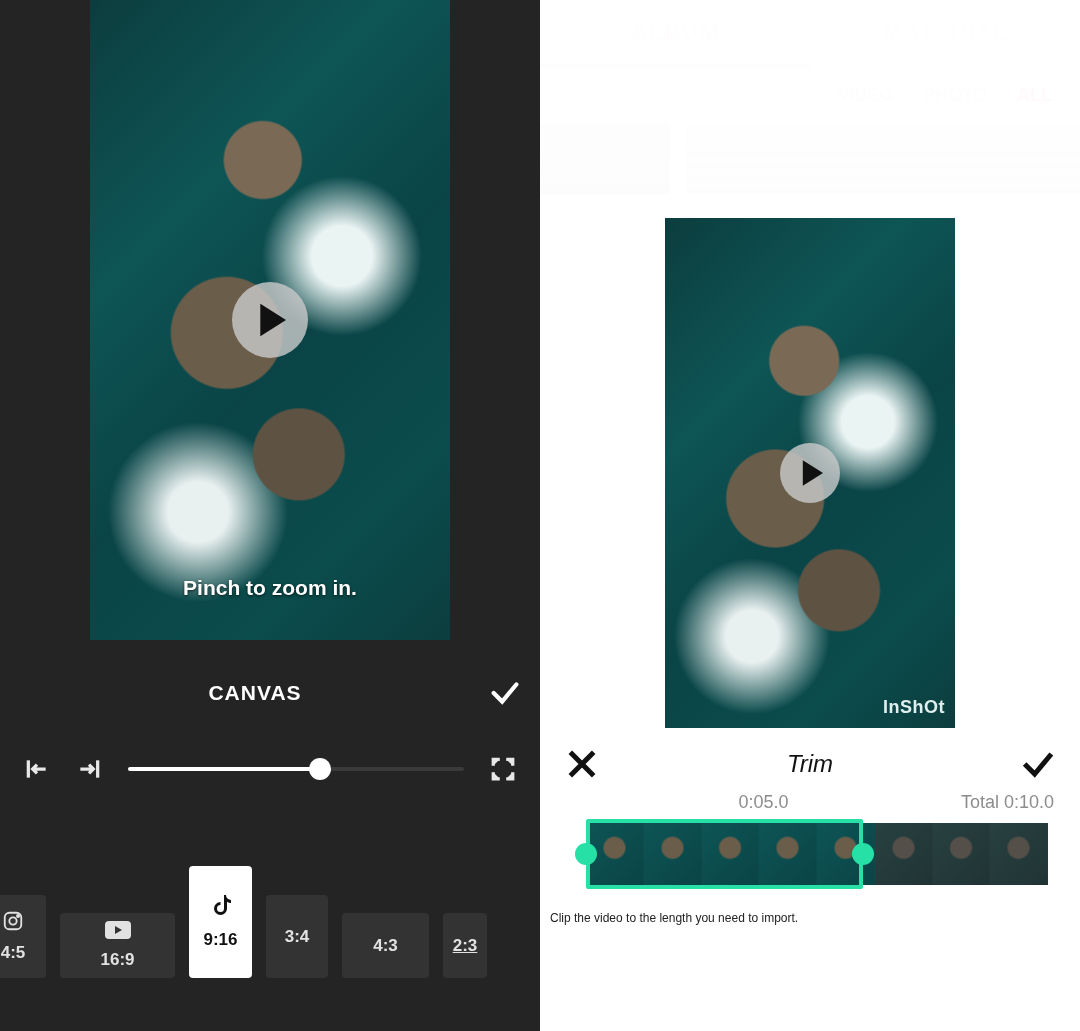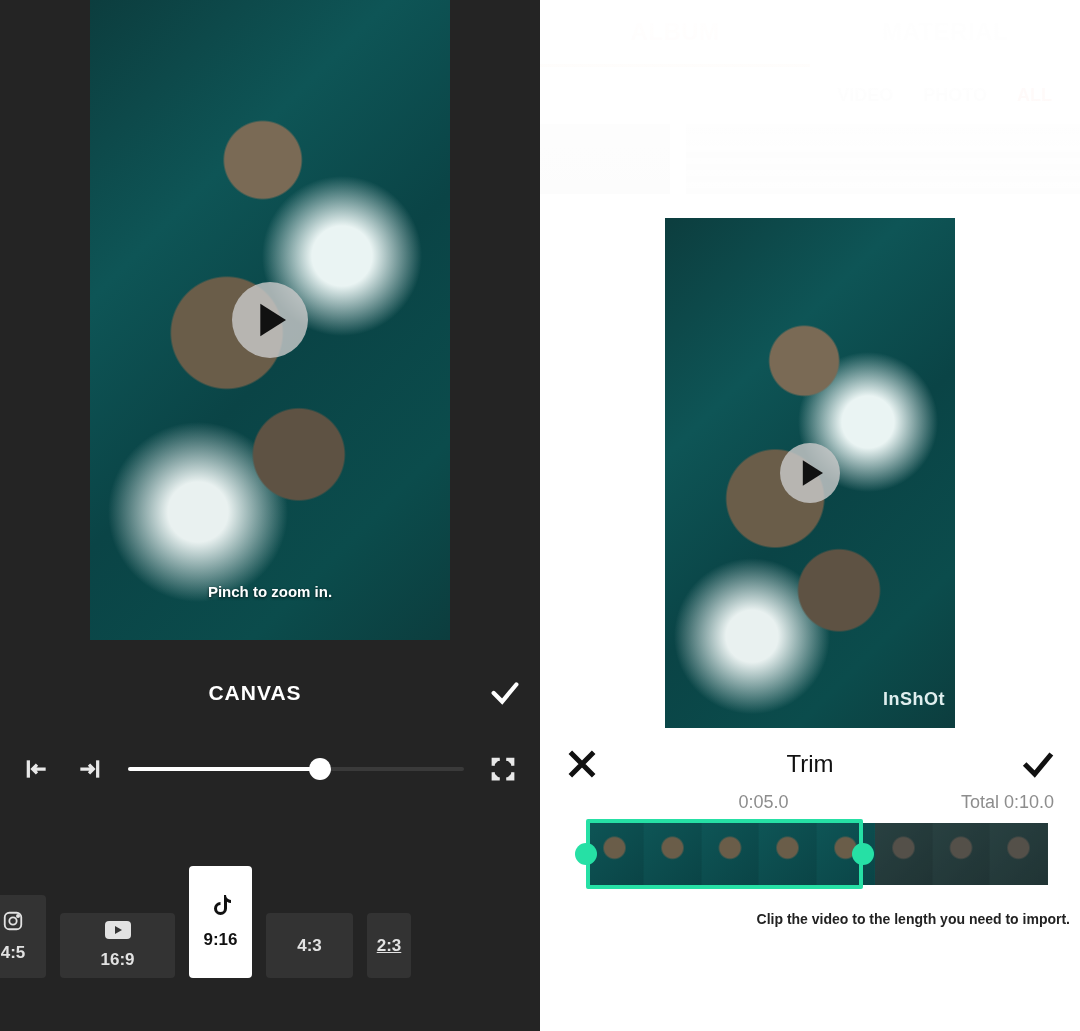--- a/index.html
+++ b/index.html
@@ -23,21 +23,21 @@
   .play-btn {
     position: absolute; top: 50%; left: 50%; transform: translate(-50%,-50%);
     width: 76px; height: 76px; border-radius: 50%;
     background: rgba(200,200,200,.82);
     display: flex; align-items: center; justify-content: center;
     cursor: pointer;
   }
   .play-btn svg { width: 28px; height: 34px; margin-left: 4px; }
   .hint {
     position: absolute; bottom: 40px; left: 0; right: 0; text-align: center;
-    color: #fff; font-weight: 700; font-size: 15px;
+    color: #fff; font-weight: 700; font-size: 21px;
     text-shadow: 0 1px 3px rgba(0,0,0,.7);
   }
 
   .section-label-row { display: flex; align-items: center; height: 70px; padding-left: 40px; }
   .section-label { flex: 1; text-align: center; font-size: 21px; font-weight: 800; letter-spacing: 1px; color: #fff; }
   .check-right { width: 70px; display: flex; align-items: center; justify-content: center; cursor: pointer; }
   .check-right svg { width: 34px; height: 34px; stroke: #fff; }
 
   .slider-row { display: flex; align-items: center; height: 82px; padding: 0 14px; gap: 6px; }
   .icon-btn { width: 46px; height: 46px; display: flex; align-items: center; justify-content: center; color: #e8e8e8; cursor: pointer; }
@@ -80,41 +80,41 @@
     background:
       radial-gradient(circle at 48% 28%, #7a6a55 0 34px, transparent 36px),
       radial-gradient(circle at 38% 55%, #6a5d49 0 48px, transparent 50px),
       radial-gradient(circle at 60% 73%, #5e5243 0 40px, transparent 42px),
       radial-gradient(circle at 70% 40%, #eaf4f3 0 26px, transparent 70px),
       radial-gradient(circle at 30% 82%, #e9f1f0 0 26px, transparent 78px),
       linear-gradient(135deg,#0c3d3e,#0e5556 30%,#0a4446 55%,#0b4c4c 80%,#0c3d3e);
   }
   .right-preview .play-btn { width: 60px; height: 60px; }
   .right-preview .play-btn svg { width: 22px; height: 26px; }
-  .watermark { position:absolute; right:10px; bottom:18px; color:#dfeeee; font-weight:700; font-size:18px; letter-spacing:.5px; }
-
-  .trim-head { display:flex; align-items:center; justify-content:space-between; padding: 16px 22px 6px; }
+  .watermark { position:absolute; right:10px; bottom:10px; color:#dfeeee; font-weight:700; font-size:18px; letter-spacing:.5px; }
+
+  .trim-head { display:flex; align-items:center; justify-content:space-between; padding: 16px 22px 6px; font-style: italic; }
   .trim-head .lbl { font-size: 24px; color:#111; }
   .trim-head .xbtn, .trim-head .okbtn { width:40px; height:40px; display:flex; align-items:center; justify-content:center; cursor:pointer; }
   .times { display:flex; justify-content:space-between; padding: 2px 26px 6px; color:#8d8d8d; font-size:18px; }
   .times .m { flex:1; text-align:center; }
   .times .r { text-align:left; }
 
   .strip-wrap { position:relative; height:70px; margin: 0 14px; }
   .strip { position:absolute; left:32px; right:18px; top:4px; bottom:4px; display:flex; }
   .frame { flex:1; background:
       radial-gradient(circle at 50% 40%, #6a5d49 0 10px, transparent 12px),
       linear-gradient(135deg,#0e5556,#0a4446);
     border-right: 1px solid rgba(0,0,0,.05);
   }
   .frame.dim { filter: grayscale(.6) brightness(.85); }
   .sel-box { position:absolute; left:32px; top:0; bottom:0; border:4px solid #26e0a5; border-radius:2px; }
   .handle { position:absolute; top:50%; width:22px; height:22px; background:#26e0a5; border-radius:50%; transform:translate(-50%,-50%); cursor:ew-resize; }
 
-  .clip-msg { text-align:right; color:#222; font-size:14px; padding: 22px 10px; font-weight: bold; }
+  .clip-msg { text-align:left; color:#222; font-size:12px; padding: 22px 10px; }
 </style>
 </head>
 <body>
 
 <div class="root">
 
   <div class="left">
     <div class="preview-area">
       <div class="preview-video">
         <div class="play-btn">
@@ -178,20 +178,23 @@
               <path d="M10 5l7 4-7 4z" fill="#333"></path>
             </svg></span>
           <span>16:9</span>
         </div>
         <div class="ratio-tile selected" style="width: 63px; height: 112px;">
           <span class="ico"><svg width="20" height="24" viewBox="0 0 20 24" fill="currentColor">
               <path d="M13 0v13.5a3.5 3.5 0 1 1-3.5-3.5V7A6.5 6.5 0 1 0 16 13.5V6.8A7 7 0 0 0 20 8V5a5 5 0 0 1-5-5h-2z"></path>
             </svg></span>
           <span>9:16</span>
         </div>
+        <div class="ratio-tile" style="width: 62px; height: 83px;">
+          <span>3:4</span>
+        </div>
         <div class="ratio-tile" style="width: 87px; height: 65px;">
           <span>4:3</span>
         </div>
         <div class="ratio-tile" style="width: 44px; height: 65px; text-decoration: underline;">
           <span>2:3</span>
         </div>
       </div>
   </div>
 
   <div class="right">

